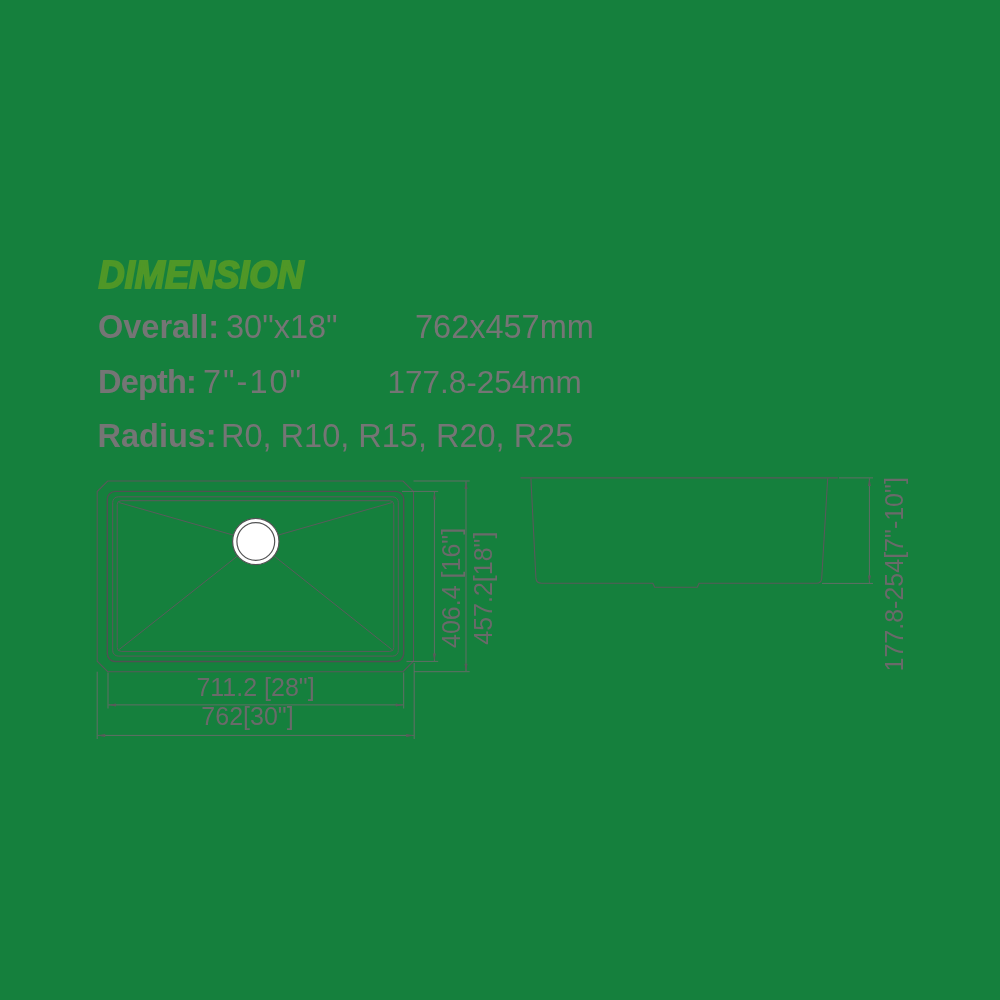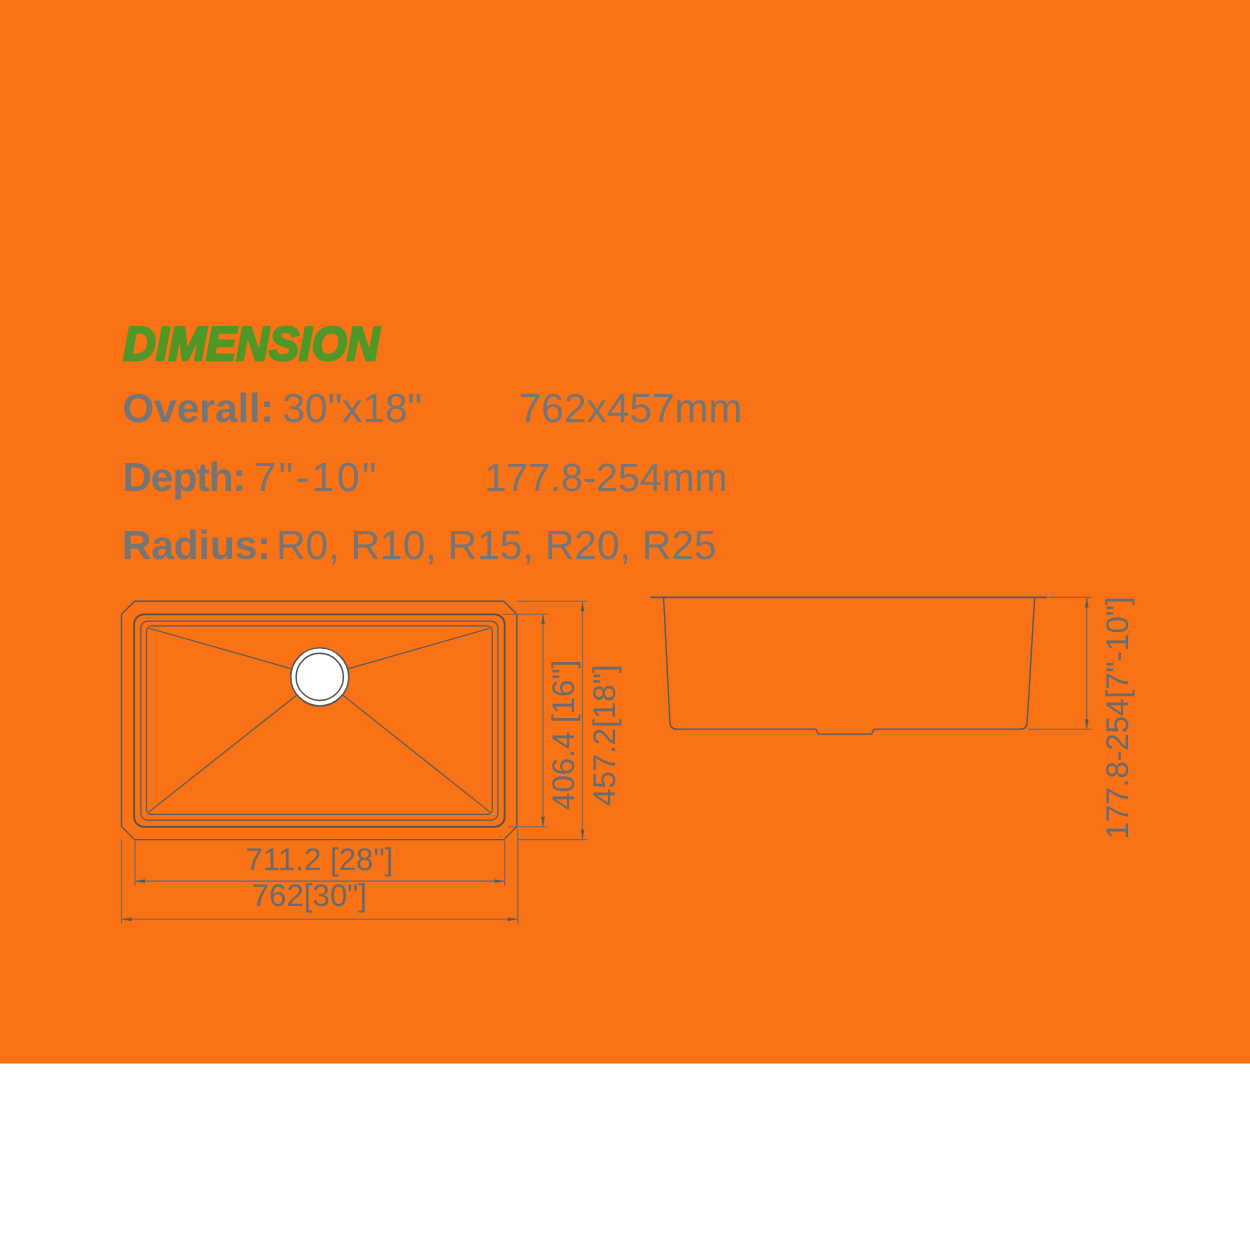--- a/index.html
+++ b/index.html
@@ -1,16 +1,16 @@
 <!DOCTYPE html>
 <html><head>
 <meta charset="utf-8">
 <style>
   html,body{margin:0;padding:0;background:#ffffff;}
-  #canvas{position:relative;width:1000px;height:851px;background:#f97316;overflow:hidden;}
+  #canvas{position:relative;width:1000px;height:1000px;background:#15803d;overflow:hidden;}
   svg text{font-family:"Liberation Sans",sans-serif;}
 </style>
 </head>
 <body>
 <div id="canvas">
 <svg width="1000" height="1000" viewBox="0 0 1000 1000" xmlns="http://www.w3.org/2000/svg">
 
 <text x="98.6" y="288" font-size="38" font-weight="bold" font-style="italic" fill="#4f9727" stroke="#4f9727" stroke-width="2" textLength="205" lengthAdjust="spacingAndGlyphs">DIMENSION</text>
 
 <text x="98" y="337.8" font-size="32.5" font-weight="bold" fill="#757575">Overall:</text>

